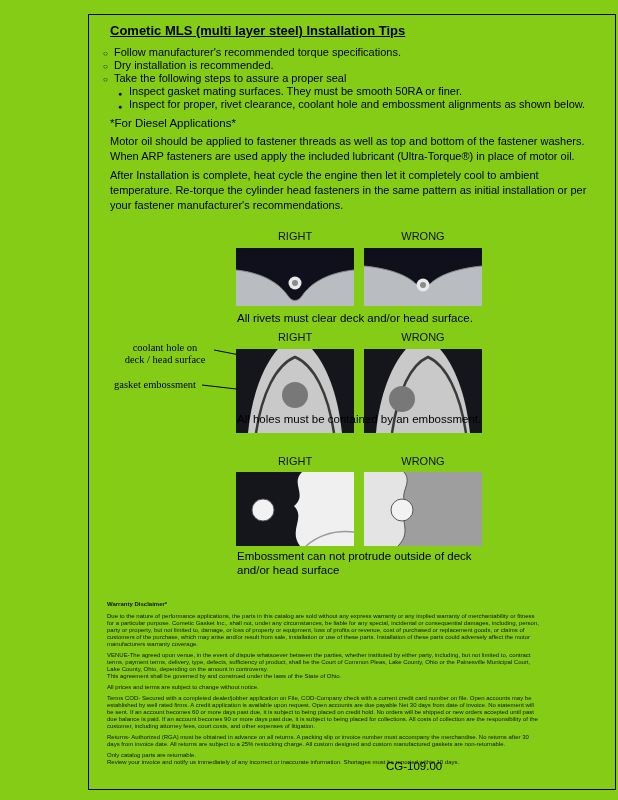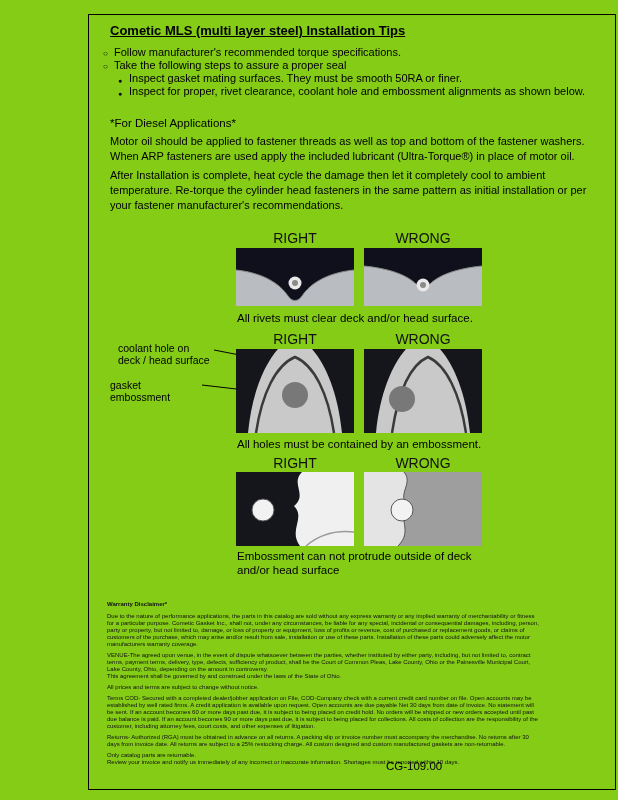--- a/index.html
+++ b/index.html
@@ -22,25 +22,25 @@
   .tip::before { content:"○"; position:absolute; left:0; top:1px; font-size:8px; }
   .tip.sub { margin-left:15px; padding-left:11px; }
   .tip.sub::before { content:"●"; font-size:7px; top:2px; }
 
   .diesel-heading { position:absolute; left:110px; top:117px; font-size:11.5px; font-weight:normal; }
   .para { position:absolute; left:110px; width:478px; font-size:11px; line-height:15px; }
   .p1 { top:134px; }
   .p2 { top:168px; }
   .note { top:212px; }
 
-  .fh { position:absolute; width:118px; text-align:center; font-size:14px; color:#111; }
+  .fh { position:absolute; width:118px; text-align:center; font-size:11px; color:#111; }
   .panel { position:absolute; width:118px; display:block; }
   .cap { position:absolute; left:237px; font-size:11.5px; line-height:13.5px; }
 
-  .fig-label { position:absolute; font-size:10.5px; line-height:12px; text-align:left; }
+  .fig-label { position:absolute; font-size:10.5px; line-height:12px; text-align:center;font-family:Liberation Serif, serif; }
   .lbl-coolant { left:118px; top:342px; width:94px; }
   .lbl-emboss { left:110px; top:379px; width:90px; }
   .pointer-lines { position:absolute; left:200px; top:340px; }
 
   .legal { position:absolute; left:107px; top:601px; width:432px; font-size:6px; line-height:7px; color:#111; }
   .legal .lp { margin-bottom:4px; }
   .legal .lh { font-weight:bold; margin-bottom:5px; }
   .legal .tight { margin-bottom:0; }
 
   .footer-code { position:absolute; left:386px; top:760px; font-size:11.5px; }
@@ -48,28 +48,29 @@
 </head>
 <body>
 
 <div class="page">
   <div class="frame"></div>
 
   <h1 class="title">Cometic MLS (multi layer steel) Installation Tips</h1>
 
   <div class="tips">
     <div class="tip">Follow manufacturer's recommended torque specifications.</div>
+    <div class="tip">Dry installation is recommended.</div>
     <div class="tip">Take the following steps to assure a proper seal</div>
     <div class="tip sub">Inspect gasket mating surfaces.  They must be smooth 50RA or finer.</div>
     <div class="tip sub">Inspect for proper, rivet clearance, coolant hole and embossment alignments as shown below.</div>
   </div>
 
   <div class="diesel-heading">*For Diesel Applications*</div>
   <div class="para p1">Motor oil should be applied to fastener threads as well as top and bottom of the fastener washers. When ARP fasteners are used apply the included lubricant (Ultra-Torque®) in place of motor oil.</div>
-  <div class="para p2">After Installation is complete, heat cycle the damage then let it completely cool to ambient temperature. Re-torque the cylinder head fasteners in the same pattern as initial installation or per your fastener manufacturer's recommendations.</div>
+  <div class="para p2">After Installation is complete, heat cycle the engine then let it completely cool to ambient temperature. Re-torque the cylinder head fasteners in the same pattern as initial installation or per your fastener manufacturer's recommendations.</div>
 
   <div class="fh" style="left:236px;top:230px;">RIGHT</div>
   <div class="fh" style="left:364px;top:230px;">WRONG</div>
 
   <svg class="panel" style="left:236px;top:248px;" width="118" height="58" viewBox="0 0 118 58">
     <rect width="118" height="58" fill="#10101c"></rect>
     <path d="M0,22 C28,25 44,36 52,48 C56,54 62,54 66,48 C74,36 90,25 118,22 L118,58 L0,58 Z" fill="#b9bcc0"></path>
     <path d="M0,22 C28,25 44,36 52,48 C56,54 62,54 66,48 C74,36 90,25 118,22" fill="none" stroke="#888" stroke-width="1"></path>
     <circle cx="59" cy="35" r="6.5" fill="#e9e9e9"></circle>
     <circle cx="59" cy="35" r="3" fill="#8a8a8a"></circle>
@@ -104,21 +105,21 @@
     <path d="M20,84 C26,44 40,16 59,8 C78,16 92,44 98,84" fill="none" stroke="#3a3a3a" stroke-width="2.5"></path>
     <circle cx="59" cy="46" r="13" fill="#787878"></circle>
   </svg>
   <svg class="panel" style="left:364px;top:349px;" width="118" height="84" viewBox="0 0 118 84">
     <rect width="118" height="84" fill="#c9c9c9"></rect>
     <path d="M0,0 L42,0 C28,16 16,44 12,84 L0,84 Z" fill="#15151c"></path>
     <path d="M118,0 L76,0 C90,16 102,44 106,84 L118,84 Z" fill="#15151c"></path>
     <path d="M28,84 C34,44 46,16 64,8 C82,16 96,44 102,84" fill="none" stroke="#3a3a3a" stroke-width="2.5"></path>
     <circle cx="38" cy="50" r="13" fill="#787878"></circle>
   </svg>
-  <div class="cap" style="top:438px;">All holes must be contained by an embossment.</div>
+  <div class="cap" style="top:413px;">All holes must be contained by an embossment.</div>
 
   <div class="fh" style="left:236px;top:455px;">RIGHT</div>
   <div class="fh" style="left:364px;top:455px;">WRONG</div>
 
   <svg class="panel" style="left:236px;top:472px;" width="118" height="74" viewBox="0 0 118 74">
     <rect width="118" height="74" fill="#f0f0f0"></rect>
     <path d="M0,0 L66,0 C54,12 72,22 58,34 C70,46 52,58 64,74 L0,74 Z" fill="#15151c"></path>
     <path d="M70,74 C84,62 100,58 118,60" fill="none" stroke="#9a9a9a" stroke-width="1.5"></path>
     <circle cx="27" cy="38" r="11" fill="#f2f2f2" stroke="#555" stroke-width="1"></circle>
   </svg>

